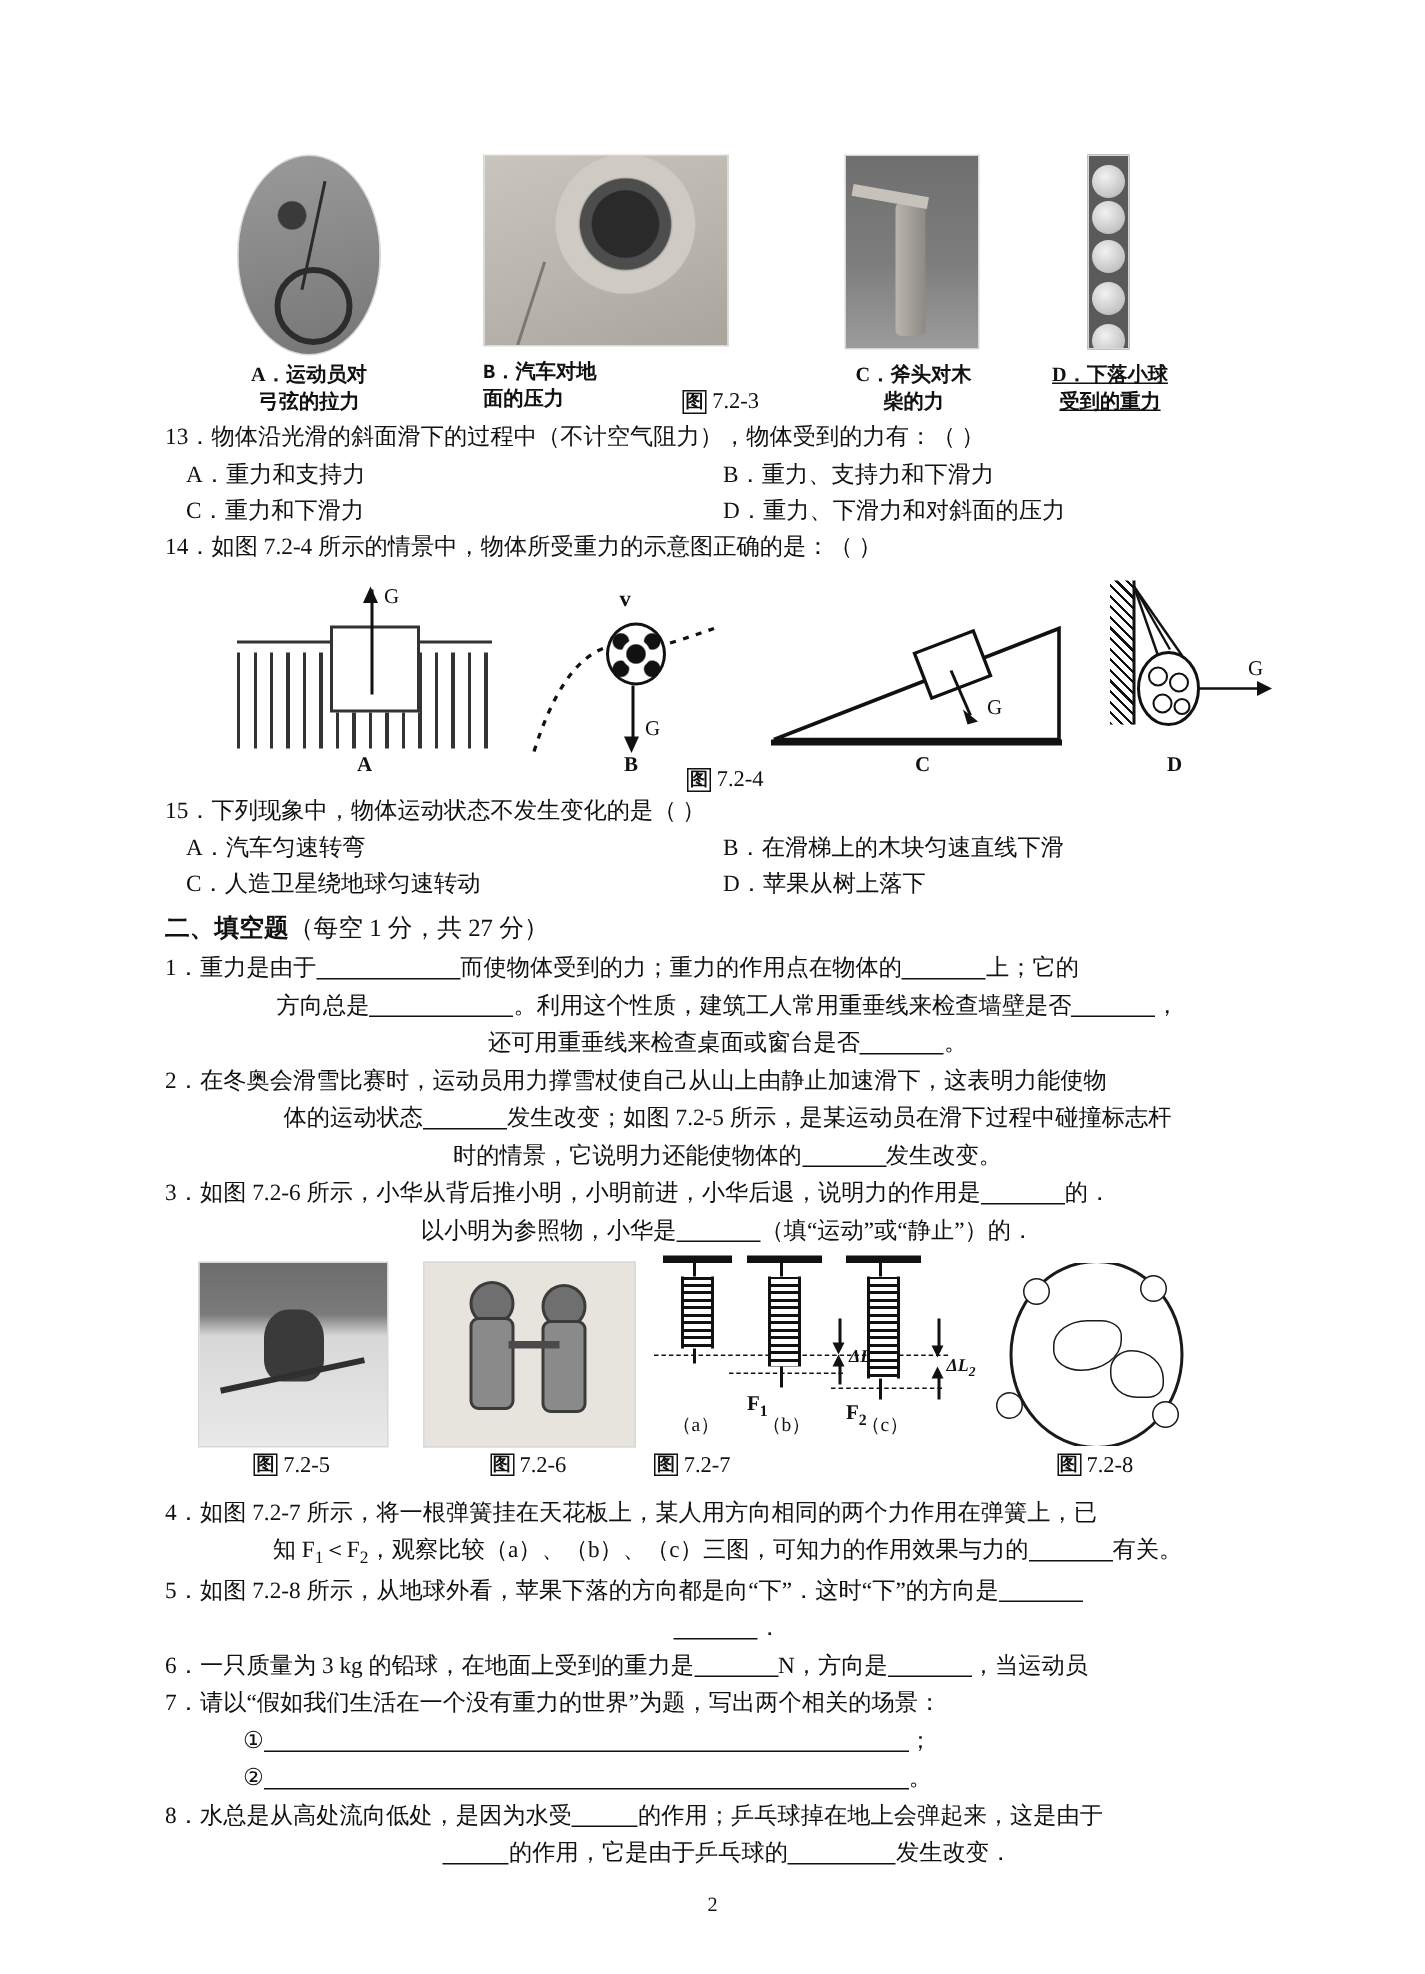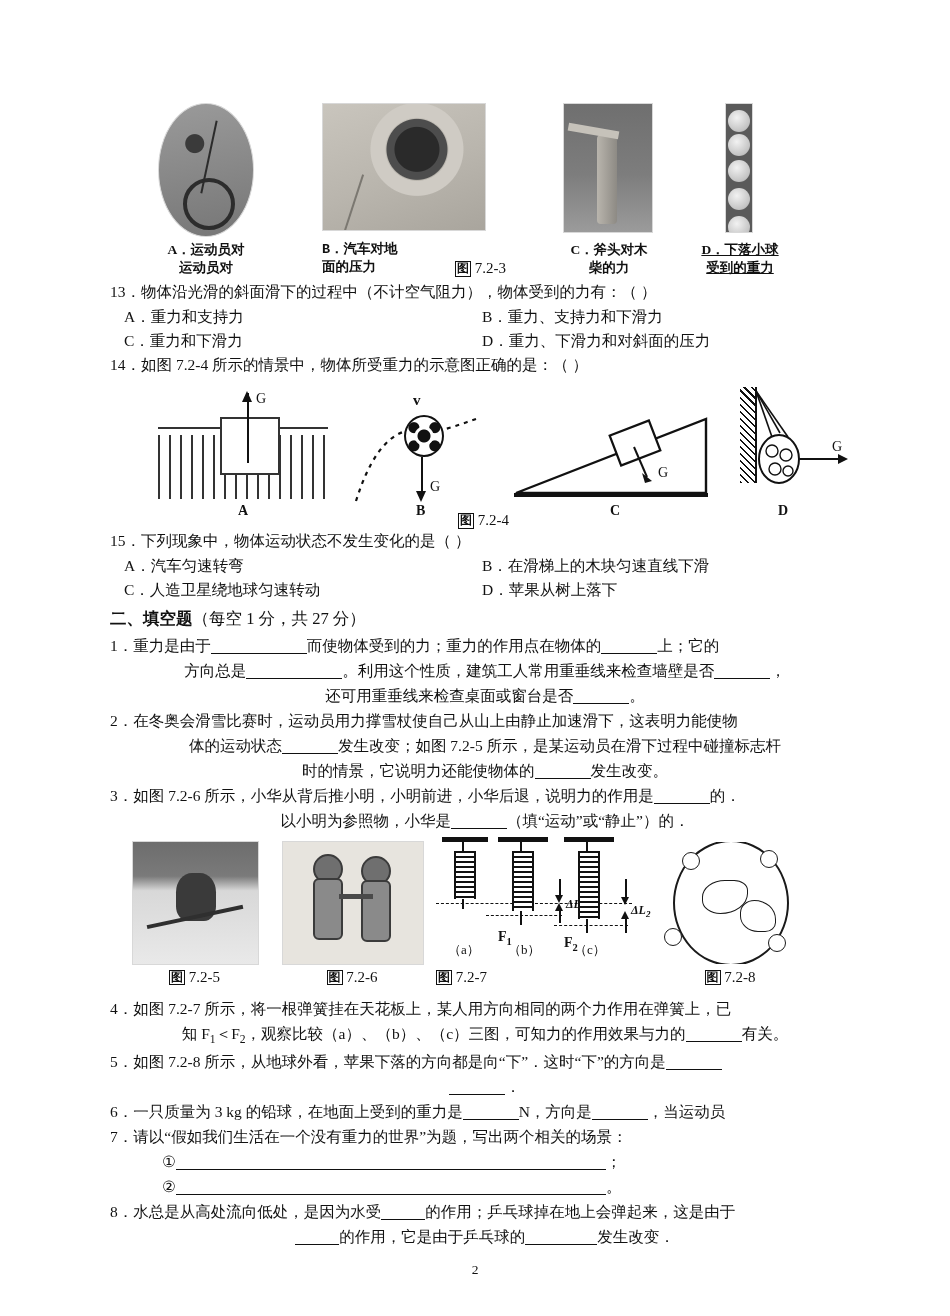--- a/index.html
+++ b/index.html
@@ -278,21 +278,21 @@
 <body>
 
 <div class="page">
   <div class="content">
 
     <div class="figrow3">
 
       <div class="ph ph-archer" style="left:48px;top:8px;width:94px;height:132px;"></div>
       <div class="cap" style="left:30px;top:146px;width:132px;">
         <div>A．运动员对</div>
-        <div>运动员对</div>
+        <div>弓弦的拉力</div>
       </div>
 
       <div class="ph ph-tire" style="left:212px;top:8px;width:162px;height:126px;"></div>
       <div class="cap" style="left:212px;top:146px;width:140px;text-align:left;font-family:Liberation Mono, monospace;">
         <div>B．汽车对地</div>
         <div>面的压力</div>
       </div>
 
       <div class="cap fignum" style="left:345px;top:163px;width:120px;text-align:left;font-weight:normal;">
         <span class="boxed">图</span><span> 7.2-3</span>

